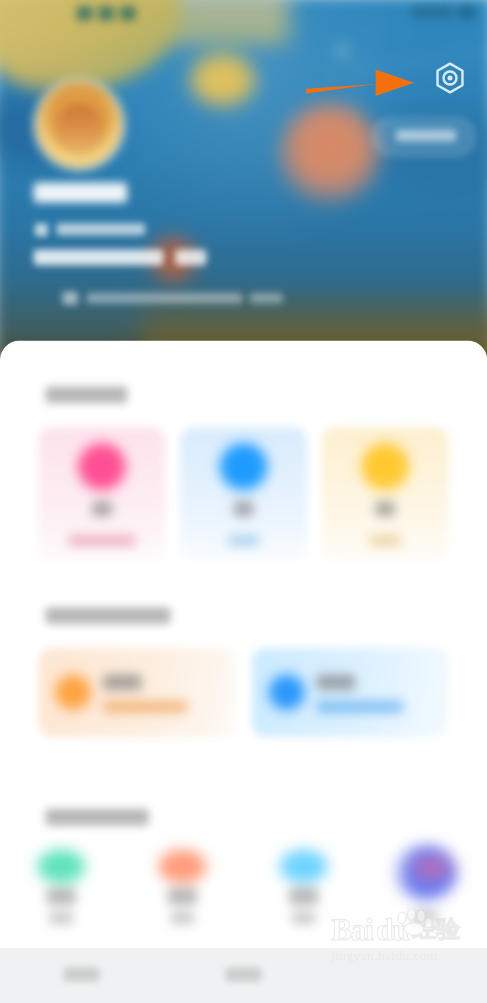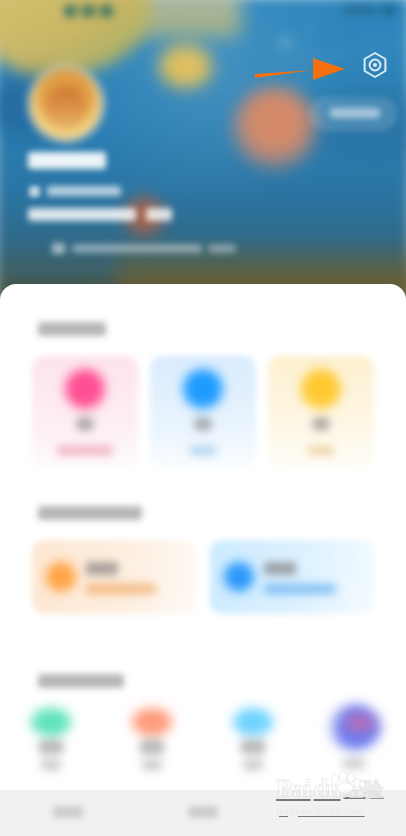--- a/index.html
+++ b/index.html
@@ -229,22 +229,22 @@
     background:#f0f1f2;display:flex;
   }
   .navitem{flex:1;position:relative;}
   .navitem .ntxt{
     position:absolute;left:50%;top:16px;transform:translateX(-50%);
     width:30px;height:12px;border-radius:3px;background:#9a9a9a;opacity:.42;filter:blur(3.2px);
   }
 
   
   .wm{
-    position:absolute;right:6px;bottom:8px;width:124px;height:52px;
-    opacity:.5;pointer-events:none;filter:blur(.4px);text-decoration:underline;
+    position:absolute;right:6px;bottom:22px;width:124px;height:52px;
+    opacity:.5;pointer-events:none;filter:blur(.4px);
   }
   .wm-row{display:flex;align-items:center;gap:3px;}
   .wm-baidu{
     font-family:"Liberation Serif","DejaVu Serif",serif;
     font-size:26px;font-weight:700;color:#ffffff;
     -webkit-text-stroke:1px #d8d8d8;letter-spacing:-1px;line-height:1;
   }
   .wm-cn{
     font-size:20px;font-weight:700;color:#ffffff;
     -webkit-text-stroke:1px #d8d8d8;line-height:1;

